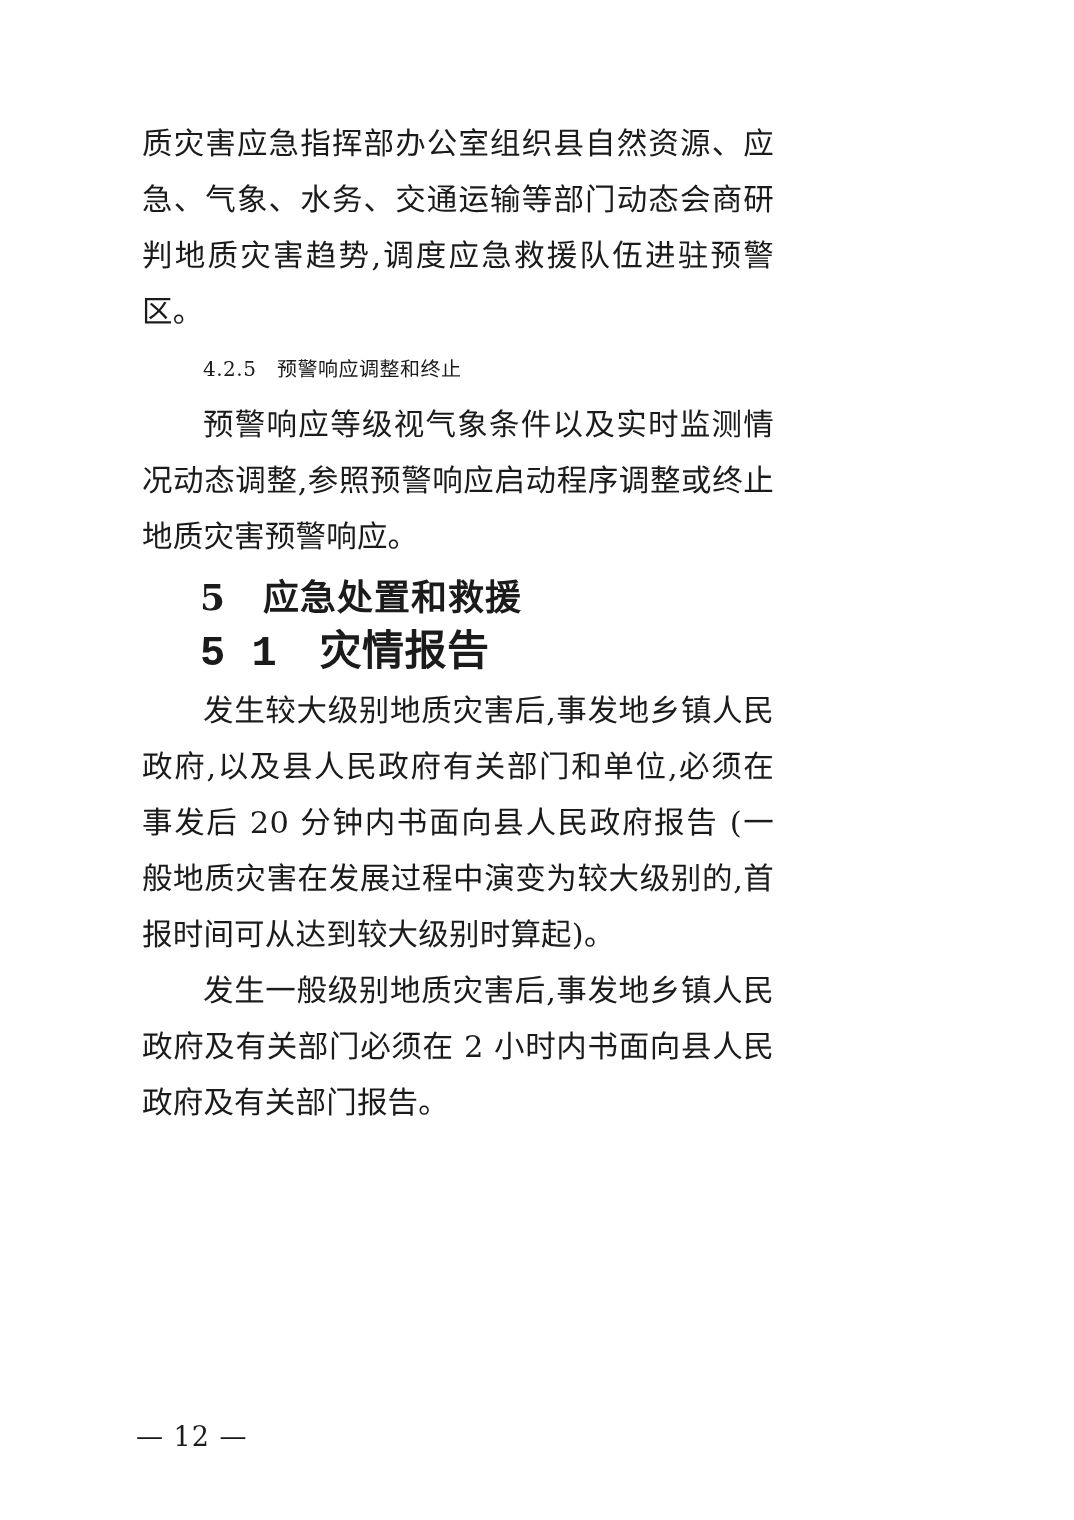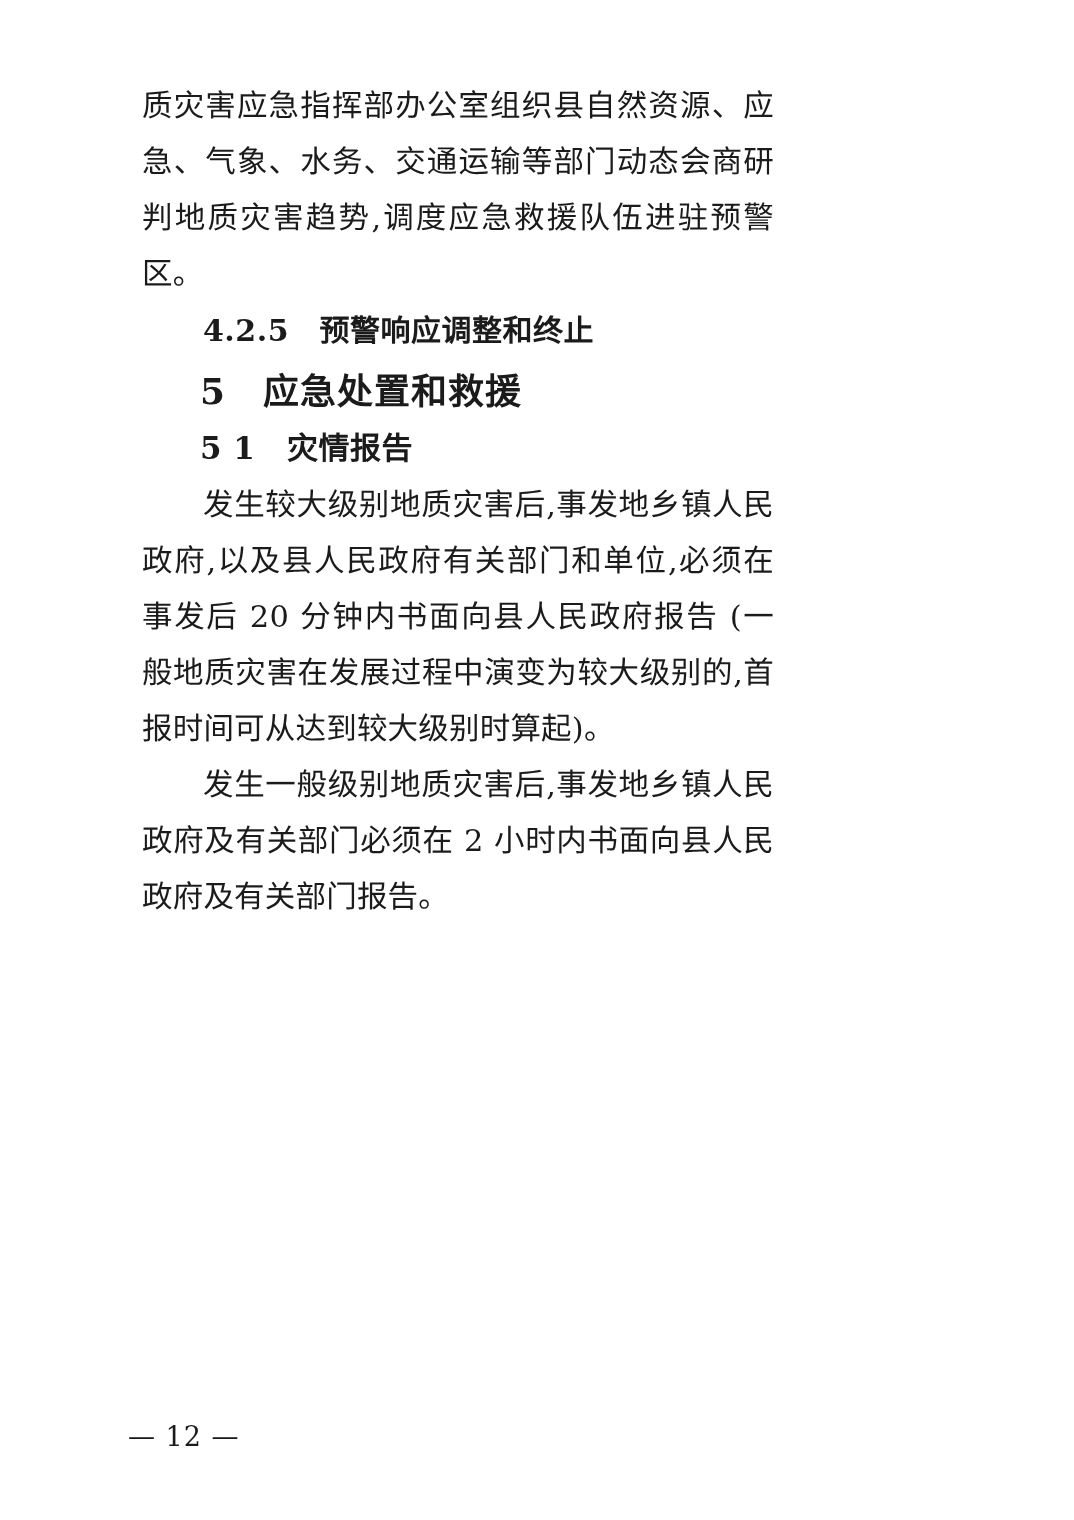--- a/index.html
+++ b/index.html
@@ -12,79 +12,81 @@
     height: 1520px;
     position: relative;
     font-family: "DejaVu Serif", "Liberation Serif", serif;
     color: #1b1b1b;
   }
   .page {
     position: relative;
     width: 902px;
     height: 1520px;
     box-sizing: border-box;
-    padding: 78px 128px 0 142px;
+    padding: 116px 128px 0 142px;
   }
   .para {
     font-size: 30.5px;
     line-height: 56px;
     text-align: justify;
     text-justify: inter-ideograph;
     margin: 0;
     letter-spacing: 0.2px;
   }
   .indent {
     text-indent: 61px;
   }
   .heading-num {
-    font-size: 30px;
+    font-size: 20px;
     line-height: 56px;
     margin: 0;
-    font-weight: bold;
+    font-weight: normal;
     letter-spacing: 0.5px;
     text-indent: 61px;
   }
   .heading-major {
     font-size: 36px;
     line-height: 58px;
     margin: 0;
     font-weight: bold;
     letter-spacing: 1px;
     text-indent: 58px;
   }
   .heading-sub {
-    font-size: 31px;
+    font-size: 42px;
     line-height: 57px;
     margin: 0;
     font-weight: bold;
     letter-spacing: 0.5px;
     text-indent: 58px;
+    font-family: Liberation Mono, monospace;
   }
   .gap-sm { height: 3px; }
   .gap-xs { height: 1px; }
   .footer {
     position: absolute;
-    left: 128px;
+    left: 136px;
     bottom: 68px;
     font-size: 27px;
     letter-spacing: 1px;
     color: #1b1b1b;
   }
 </style>
 </head>
 <body>
 
 <div class="page">
 
   <p class="para">质灾害应急指挥部办公室组织县自然资源、应急、气象、水务、交通运输等部门动态会商研判地质灾害趋势‚调度应急救援队伍进驻预警区。</p>
 
   <div class="gap-xs"></div>
 
   <p class="heading-num">4.2.5　预警响应调整和终止</p>
 
+  <p class="para indent">预警响应等级视气象条件以及实时监测情况动态调整‚参照预警响应启动程序调整或终止地质灾害预警响应。</p>
 
   <div class="gap-sm"></div>
 
   <p class="heading-major">5　应急处置和救援</p>
 
   <p class="heading-sub">5 1　灾情报告</p>
 
 
 
 

